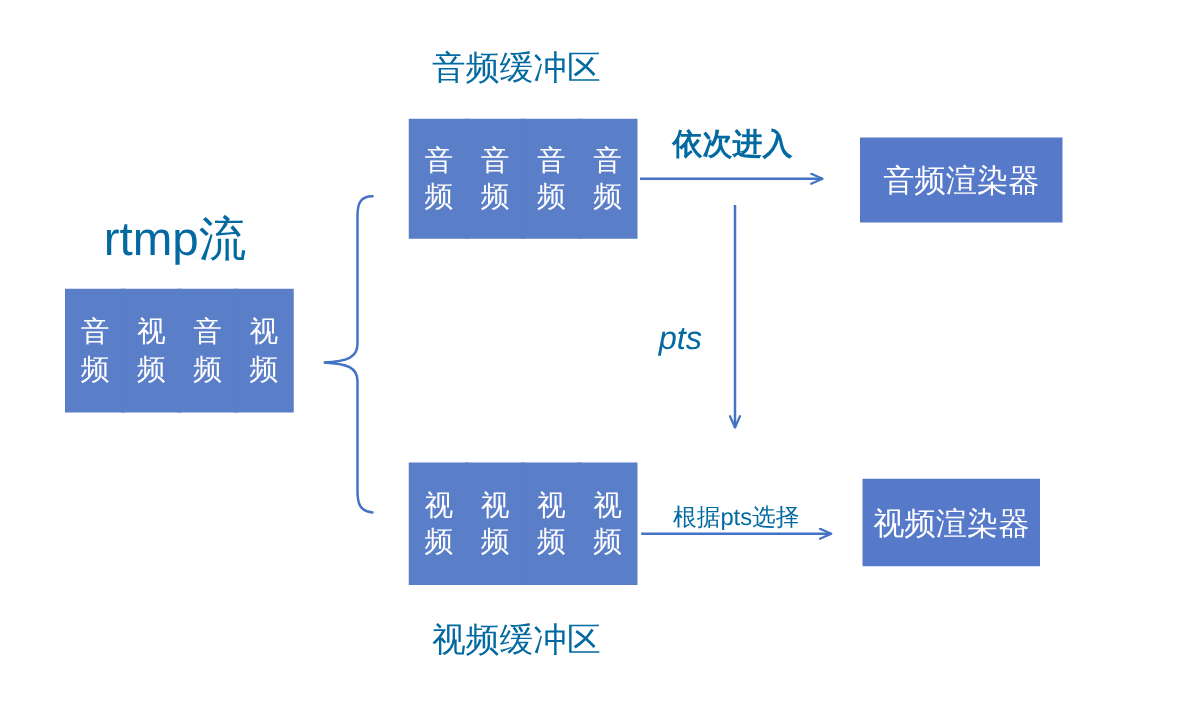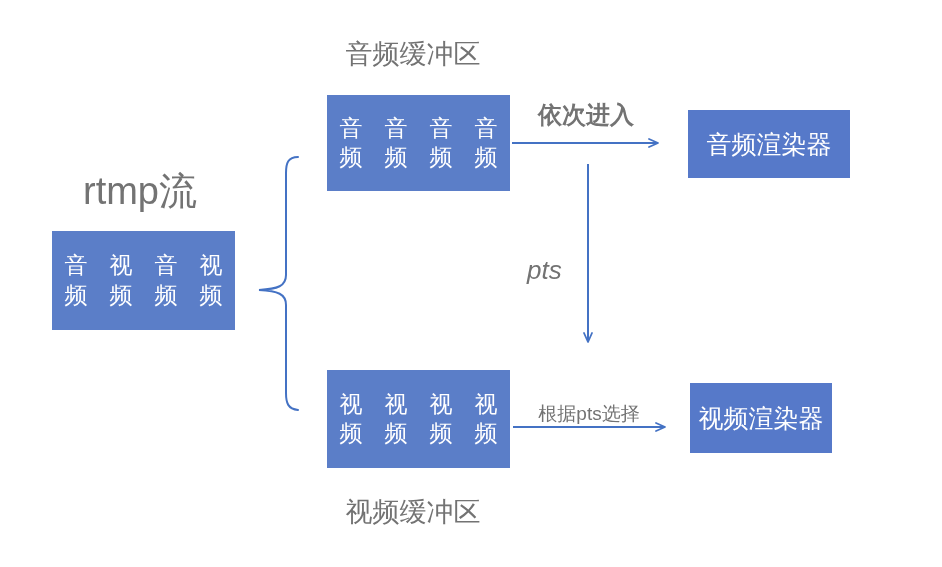--- a/index.html
+++ b/index.html
@@ -16,21 +16,21 @@
 
   .svg-layer {
     position: absolute;
     left: 0; top: 0;
     width: 942px; height: 567px;
     pointer-events: none;
   }
 
   .label {
     position: absolute;
-    color: #737373;
+    color: #0369a1;
     text-align: center;
     white-space: nowrap;
   }
 
   .title-rtmp    { left: 52px;  top: 166px; width: 176px; font-size: 38px; }
   .title-audio   { left: 317px; top: 36px;  width: 192px; font-size: 27px; }
   .title-video   { left: 317px; top: 494px; width: 192px; font-size: 27px; }
   .label-enter   { left: 508px; top: 99px;  width: 156px; font-size: 24px; font-weight: bold; }
   .label-pts     { left: 527px; top: 255px; width: 56px;  font-size: 26px; text-align: left; font-style: italic; }
   .label-select  { left: 503px; top: 401px; width: 172px; font-size: 19px; }

